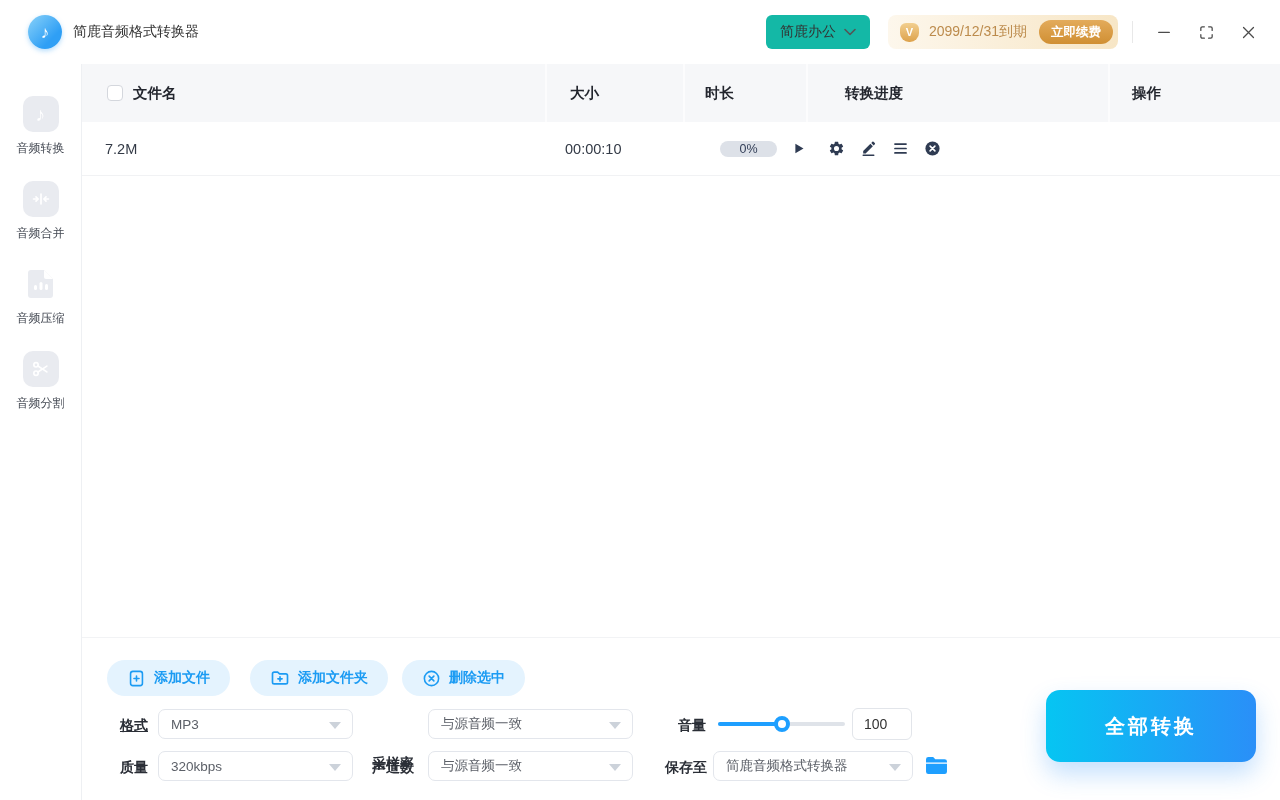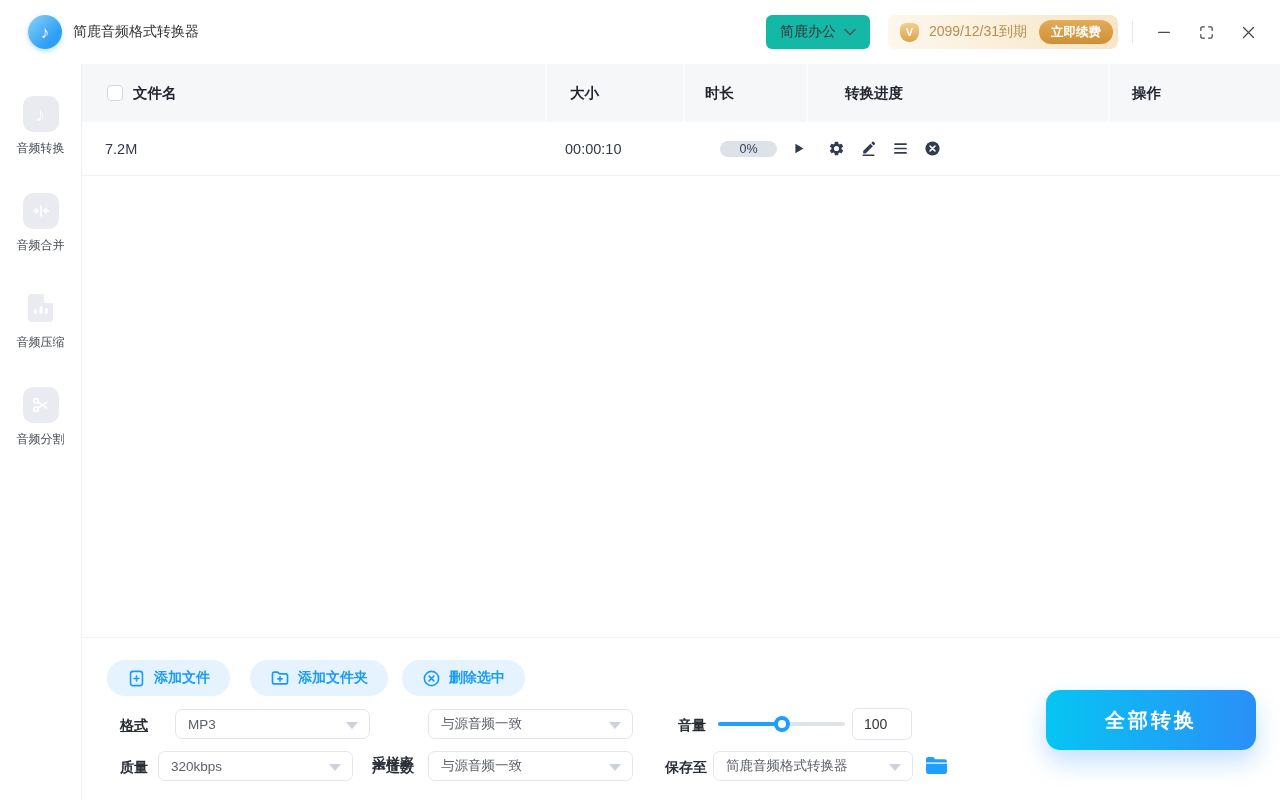--- a/index.html
+++ b/index.html
@@ -29,21 +29,21 @@
     font-weight:bold; display:flex; align-items:center; cursor:pointer; }
   #win-divider { width:1px; height:22px; background:#e8e8e8; margin:0 10px 0 14px; }
   .win-btn { width:20px; height:20px; display:flex; align-items:center; justify-content:center;
     margin:0 11px; cursor:pointer; }
   .win-btn svg { stroke:#4b4b4b; }
   #win-close { margin-right:22px; }
 
   
   #sidebar { position:absolute; left:0; top:64px; width:82px; height:736px; background:#fff;
     border-right:1px solid #eef0f3; display:flex; flex-direction:column; align-items:center;
-    padding-top:32px; gap:36px; }
+    padding-top:32px; gap:24px; }
   .side-item { display:flex; flex-direction:column; align-items:center; width:82px; cursor:pointer; }
   .side-ico { width:36px; height:36px; border-radius:10px; background:#e9ebf0;
     display:flex; align-items:center; justify-content:center; color:#fff; }
   .side-ico.no-bg { background:transparent; }
   .side-ico span { font-size:19px; line-height:1; color:#fff; }
   .side-label { margin-top:8px; font-size:12px; color:#454a54; }
 
   
   #thead { position:absolute; left:82px; top:64px; width:1198px; height:58px; background:#f6f7f9;
     display:grid; grid-template-columns:463px 138px 123px 302px 172px; align-items:center; }
@@ -87,21 +87,21 @@
   #vol-track { position:absolute; left:0; top:6px; width:127px; height:4px; border-radius:2px;
     background:#dfe3e9; }
   #vol-fill { position:absolute; left:0; top:6px; height:4px; border-radius:2px; background:#1E9FFF; }
   #vol-thumb { position:absolute; top:0; width:16px; height:16px; border-radius:50%;
     background:#fff; border:4.5px solid #1E9FFF; }
   #vol-input { position:absolute; left:852px; top:708px; width:60px; height:32px;
     border:1px solid #e2e5ea; border-radius:6px; padding-left:11px; font-size:14px; color:#333;
     font-family:inherit; outline:none; }
   #browse-btn { position:absolute; left:925px; top:755px; width:24px; height:22px; border:none;
     background:transparent; cursor:pointer; display:flex; align-items:center; }
-  #convert-btn { position:absolute; left:1046px; top:690px; width:210px; height:60px; border:none;
+  #convert-btn { position:absolute; left:1046px; top:690px; width:210px; height:72px; border:none;
     border-radius:14px; background:linear-gradient(90deg,#06C5F2,#2A8FF8); color:#fff;
     font-size:20px; font-weight:bold; letter-spacing:3px; cursor:pointer;
     box-shadow:0 12px 24px rgba(42,143,248,.28); font-family:inherit; }
 </style>
 </head>
 <body>
 
 <div id="topbar">
   <div id="logo">
       <span>♪</span>
@@ -263,21 +263,21 @@
 
 <button class="pill-btn" style="left:402px;">
   <svg width="19" height="19" viewBox="0 0 24 24" fill="none" stroke="#1b9bf3" stroke-width="2" stroke-linecap="round">
     <circle cx="12" cy="12" r="9"></circle>
       <path d="M9 9l6 6M15 9l-6 6"></path>
     </svg>
   <span>删除选中</span>
 </button>
 
 <div class="set-label" style="left:120px; top:717px;text-decoration:underline;">格式</div>
-<div class="select" style="left:158px; top:709px; width:195px;margin-left:17px;">
+<div class="select" style="left:158px; top:709px; width:195px;">
   <span>MP3</span>
   <span class="tri"></span>
 </div>
 
 <div class="set-label" style="left:372px; top:755px;">采样率</div>
 <div class="select" style="left:428px; top:709px; width:205px;">
   <span>与源音频一致</span>
   <span class="tri"></span>
 </div>
 

